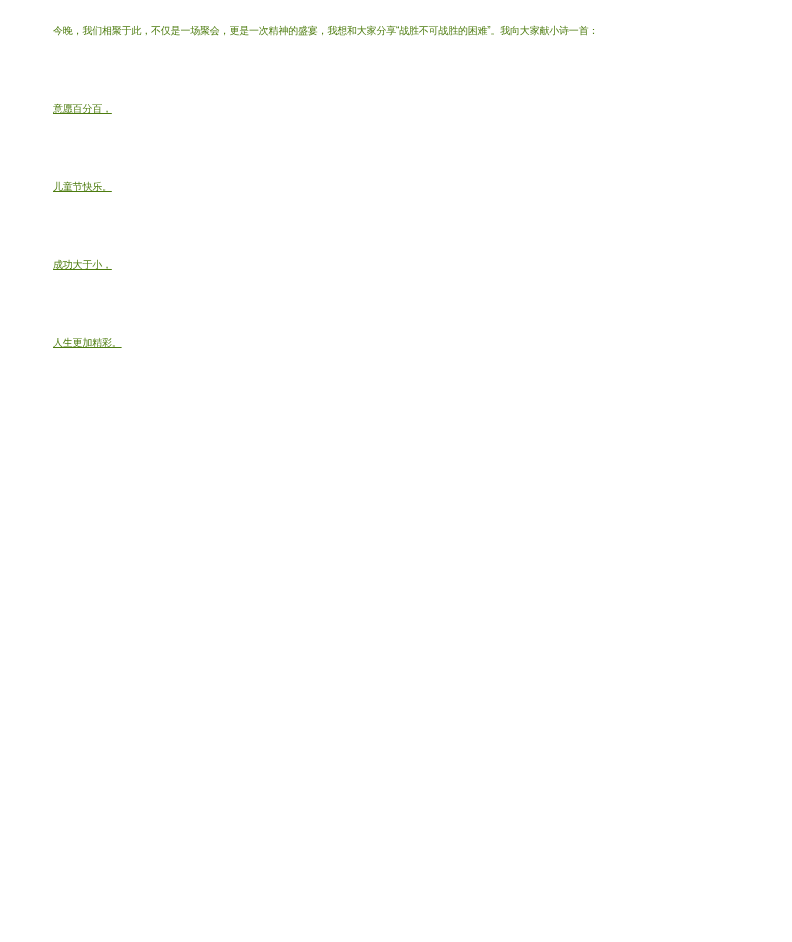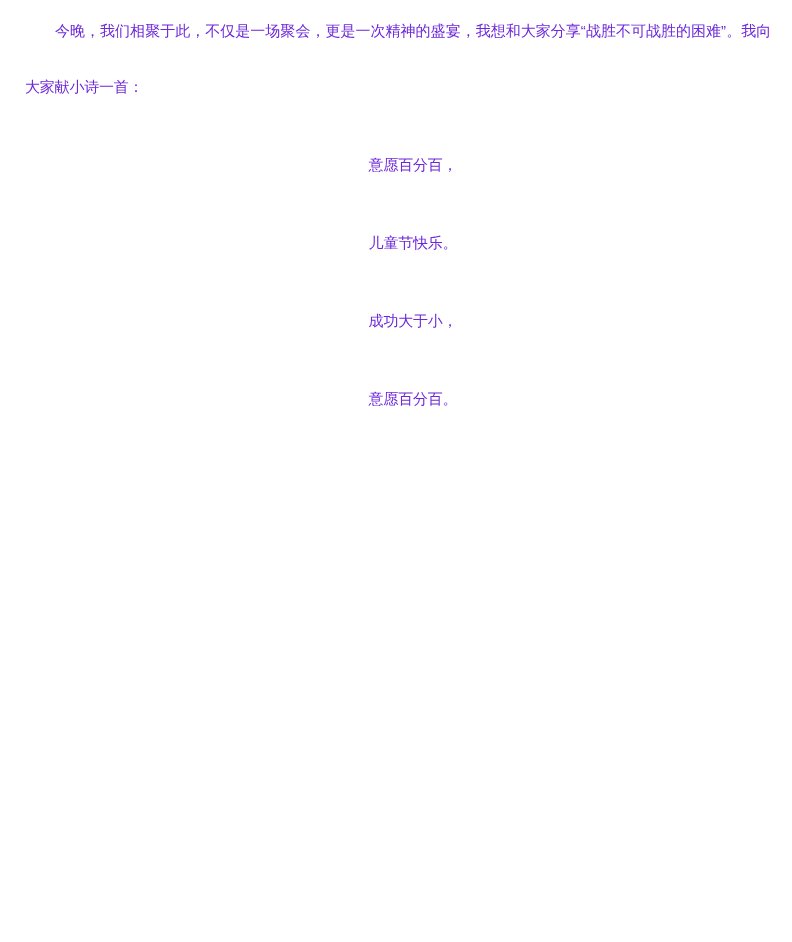--- a/index.html
+++ b/index.html
@@ -11,37 +11,38 @@
     position: relative;
     width: 792px;
     height: 942px;
     box-sizing: border-box;
     background: #ffffff;
     overflow: hidden;
     padding: 3px 21px 0 21px;
     font-family: "Liberation Sans", "DejaVu Sans", sans-serif;
   }
   .doc-body p {
-    margin: 0 0 22px 4px;
-    font-size: 15px;
+    margin: 0 0 22px 12px;
+    font-size: 10px;
     line-height: 56px;
-    color: #6d28d9;
+    color: #4d7c0f;
     text-indent: 2em;
     text-align: justify;
     letter-spacing: -0.2px;
     word-break: break-all;
   }
   .doc-body p.poem-line {
-    text-align: center;
+    text-align: left;
+    text-decoration: underline;
   }
 </style>
 </head>
 <body>
 
 <div class="page">
   <div class="doc-body">
     <p>今晚，我们相聚于此，不仅是一场聚会，更是一次精神的盛宴，我想和大家分享“战胜不可战胜的困难”。我向大家献小诗一首：</p>
     <p class="poem-line">意愿百分百，</p>
     <p class="poem-line">儿童节快乐。</p>
     <p class="poem-line">成功大于小，</p>
-    <p class="poem-line">意愿百分百。</p>
+    <p class="poem-line">人生更加精彩。</p>
   </div>
 </div>
 
 </body></html>

